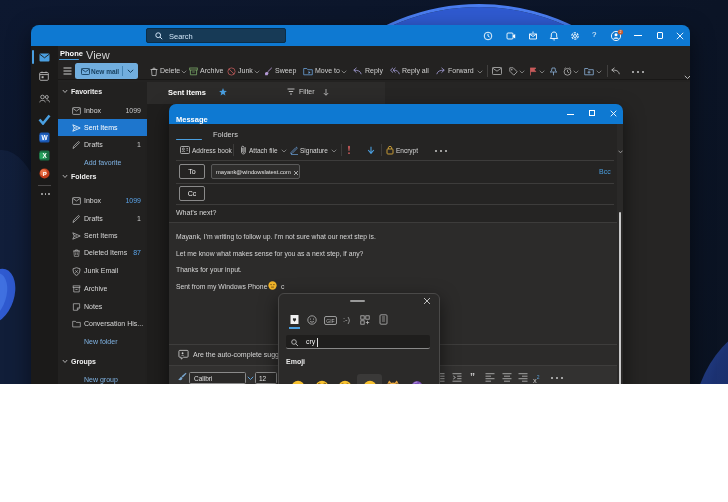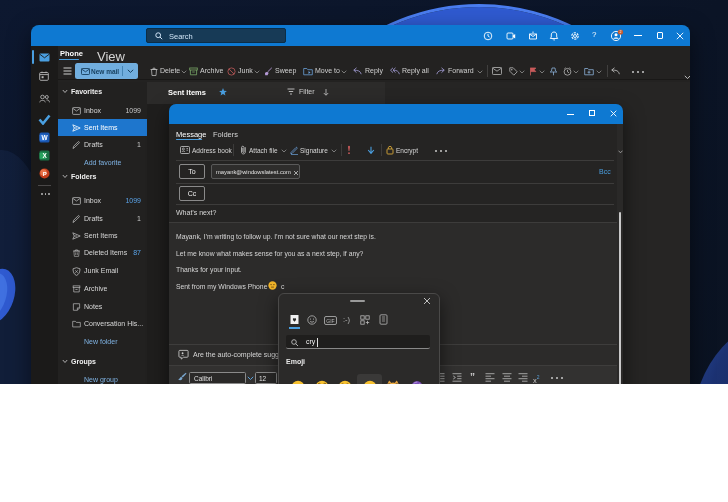--- a/index.html
+++ b/index.html
@@ -142,21 +142,21 @@
           <text x="5.8" y="8" font-size="6" font-weight="bold" fill="#fff" text-anchor="middle" font-family="Liberation Sans">P</text>
         </svg>
     <div class="abs" style="left:7px;top:160px;width:13px;height:1px;background:#4a4848"></div>
     <div class="abs" style="left:10px;top:168px;width:1.6px;height:1.6px;background:#b8b8b8;border-radius:1px"></div>
         <div class="abs" style="left:13.5px;top:168px;width:1.6px;height:1.6px;background:#b8b8b8;border-radius:1px"></div>
         <div class="abs" style="left:17px;top:168px;width:1.6px;height:1.6px;background:#b8b8b8;border-radius:1px"></div>
   </div>
   
   <span class="abs" style="left:29px;top:24px;font-size:7.5px;font-weight:bold;color:#fff">Phone</span>
   <div class="abs" style="left:28px;top:33.5px;width:20px;height:1.5px;background:#4a9fe0;border-radius:1px"></div>
-  <span class="abs" style="left:66px;top:24px;font-size:13px;color:#d5d5d5">View</span>
+  <span class="abs" style="left:55px;top:24px;font-size:11px;color:#d5d5d5">View</span>
   <div class="abs" style="left:27px;top:53.5px;width:632px;height:1px;background:#191817"></div>
   <div id="ribbon">
     <svg class="abs" style="left:32px;top:42px" width="9" height="8" viewBox="0 0 9 8">
           <path d="M0.5 1 H8.5 M0.5 4 H8.5 M0.5 7 H8.5" stroke="#d0d0d0" stroke-width="1" fill="none"></path>
         </svg>
     <div class="abs" style="left:44px;top:38px;width:63px;height:16px;background:#71aede;border-radius:2.5px">
       <svg class="abs" style="left:6px;top:4.5px" width="9" height="7" viewBox="0 0 9 7">
             <rect x="0.5" y="0.5" width="8" height="6" rx="0.8" fill="none" stroke="#17405f" stroke-width="0.9"></rect>
             <path d="M0.5 1 L4.5 3.8 L8.5 1" stroke="#17405f" stroke-width="0.9" fill="none"></path>
           </svg>
@@ -358,21 +358,21 @@
 </div>
 
 <div class="abs" id="compose" style="left:169px;top:104px;width:454px;height:346px;background:#252423;border-radius:7px;box-shadow:0 8px 20px rgba(0,0,0,.55);overflow:hidden">
   <div class="abs" style="left:0;top:0;width:454px;height:20px;background:#0e79d2"></div>
   <div class="abs" style="left:398px;top:9.5px;width:7px;height:1.2px;background:#fff"></div>
   <div class="abs" style="left:420px;top:6px;width:6px;height:6px;border:1px solid #fff"></div>
   <svg class="abs" style="left:441px;top:6px" width="7" height="7" viewBox="0 0 7 7">
         <path d="M0.7 0.7 L6.3 6.3 M6.3 0.7 L0.7 6.3" stroke="#fff" stroke-width="0.9"></path>
       </svg>
 
-  <span class="abs" style="left:7px;top:26px;font-size:7.5px;font-weight:normal;color:#fff">Message</span>
+  <span class="abs" style="left:7px;top:11px;font-size:7.5px;font-weight:bold;color:#fff">Message</span>
   <div class="abs" style="left:7px;top:34.8px;width:26px;height:1.5px;background:#4a9fe0;border-radius:1px"></div>
   <span class="abs" style="left:44px;top:26px;font-size:7.5px;color:#d5d5d5">Folders</span>
   <div id="ctoolbar">
     <svg class="abs" style="left:11px;top:42px" width="10" height="8" viewBox="0 0 10 8">
           <rect x="0.5" y="0.5" width="9" height="7" rx="1" fill="none" stroke="#c8c8c8" stroke-width="0.8"></rect>
           <circle cx="3.4" cy="3" r="1" fill="none" stroke="#c8c8c8" stroke-width="0.7"></circle>
           <path d="M1.8 6 C2.2 4.8 4.6 4.8 5 6 M6.5 2.5 H8 M6.5 4.2 H8" stroke="#c8c8c8" stroke-width="0.7" fill="none"></path>
         </svg>
     <span class="abs txt" style="left:23px;top:42.5px;color:#d8d8d8;font-size:6.5px">Address book</span>
     <div class="abs" style="left:64px;top:40px;width:1px;height:12px;background:#3c3b3a"></div>

